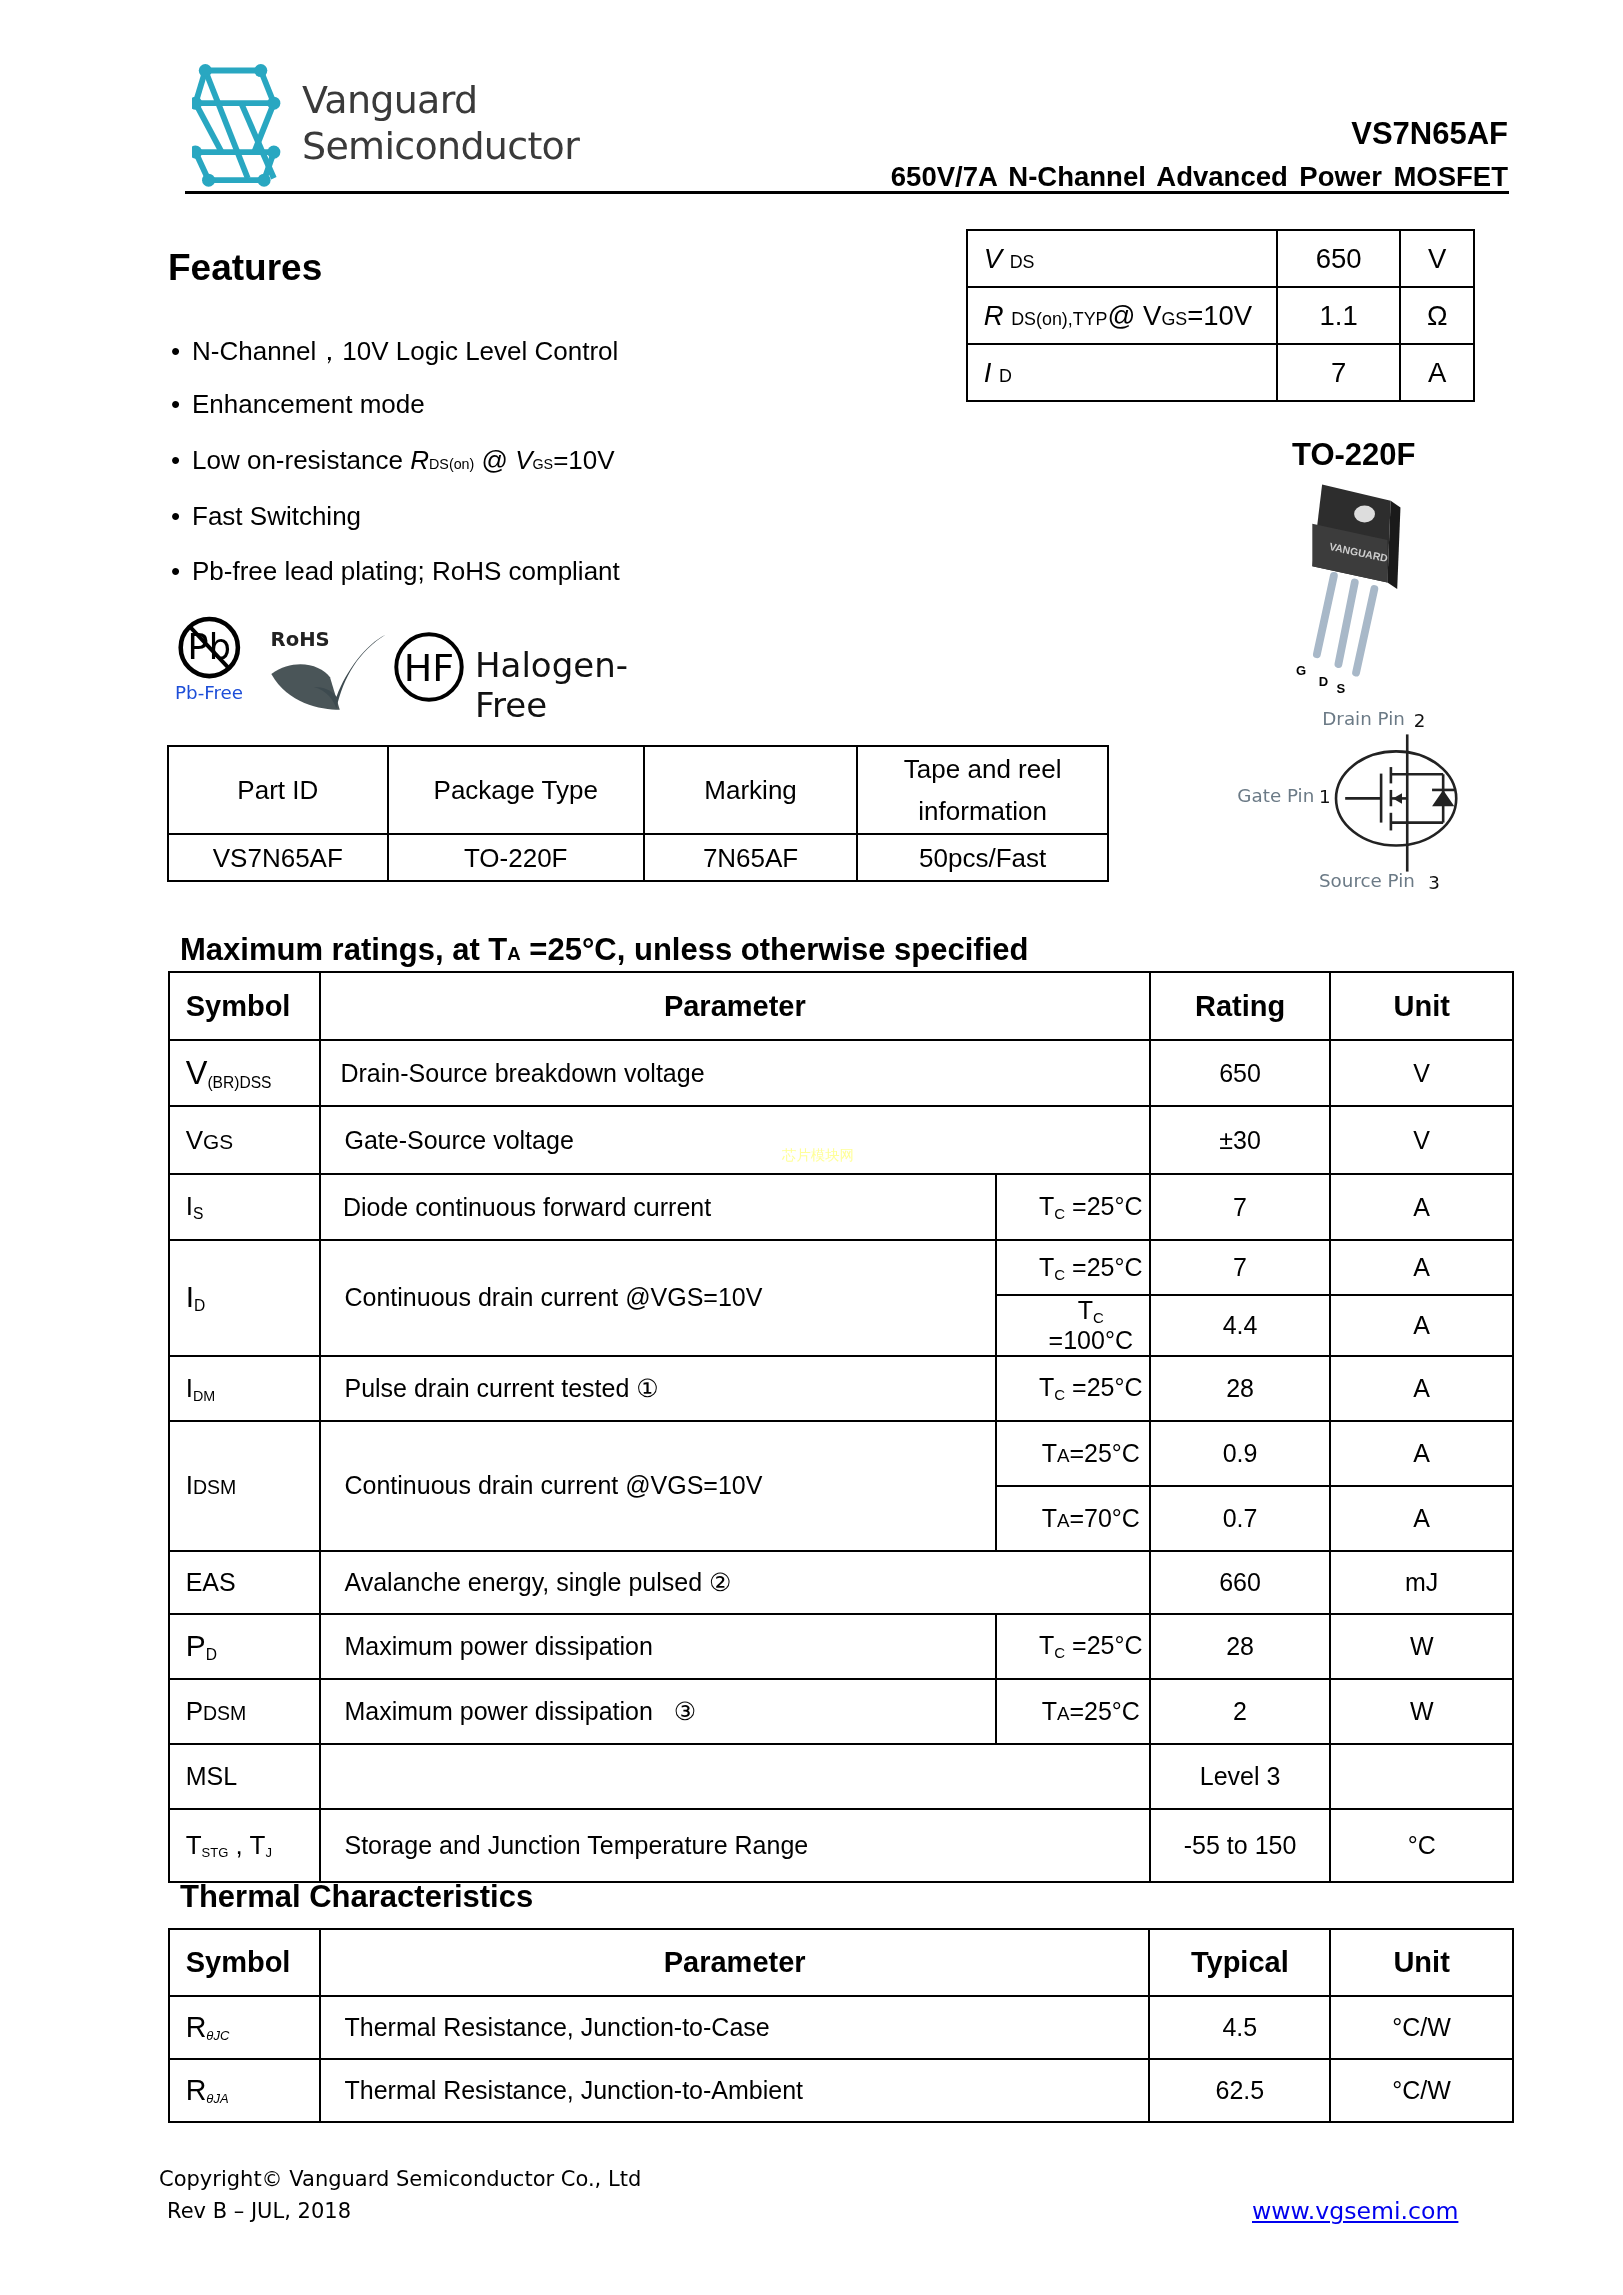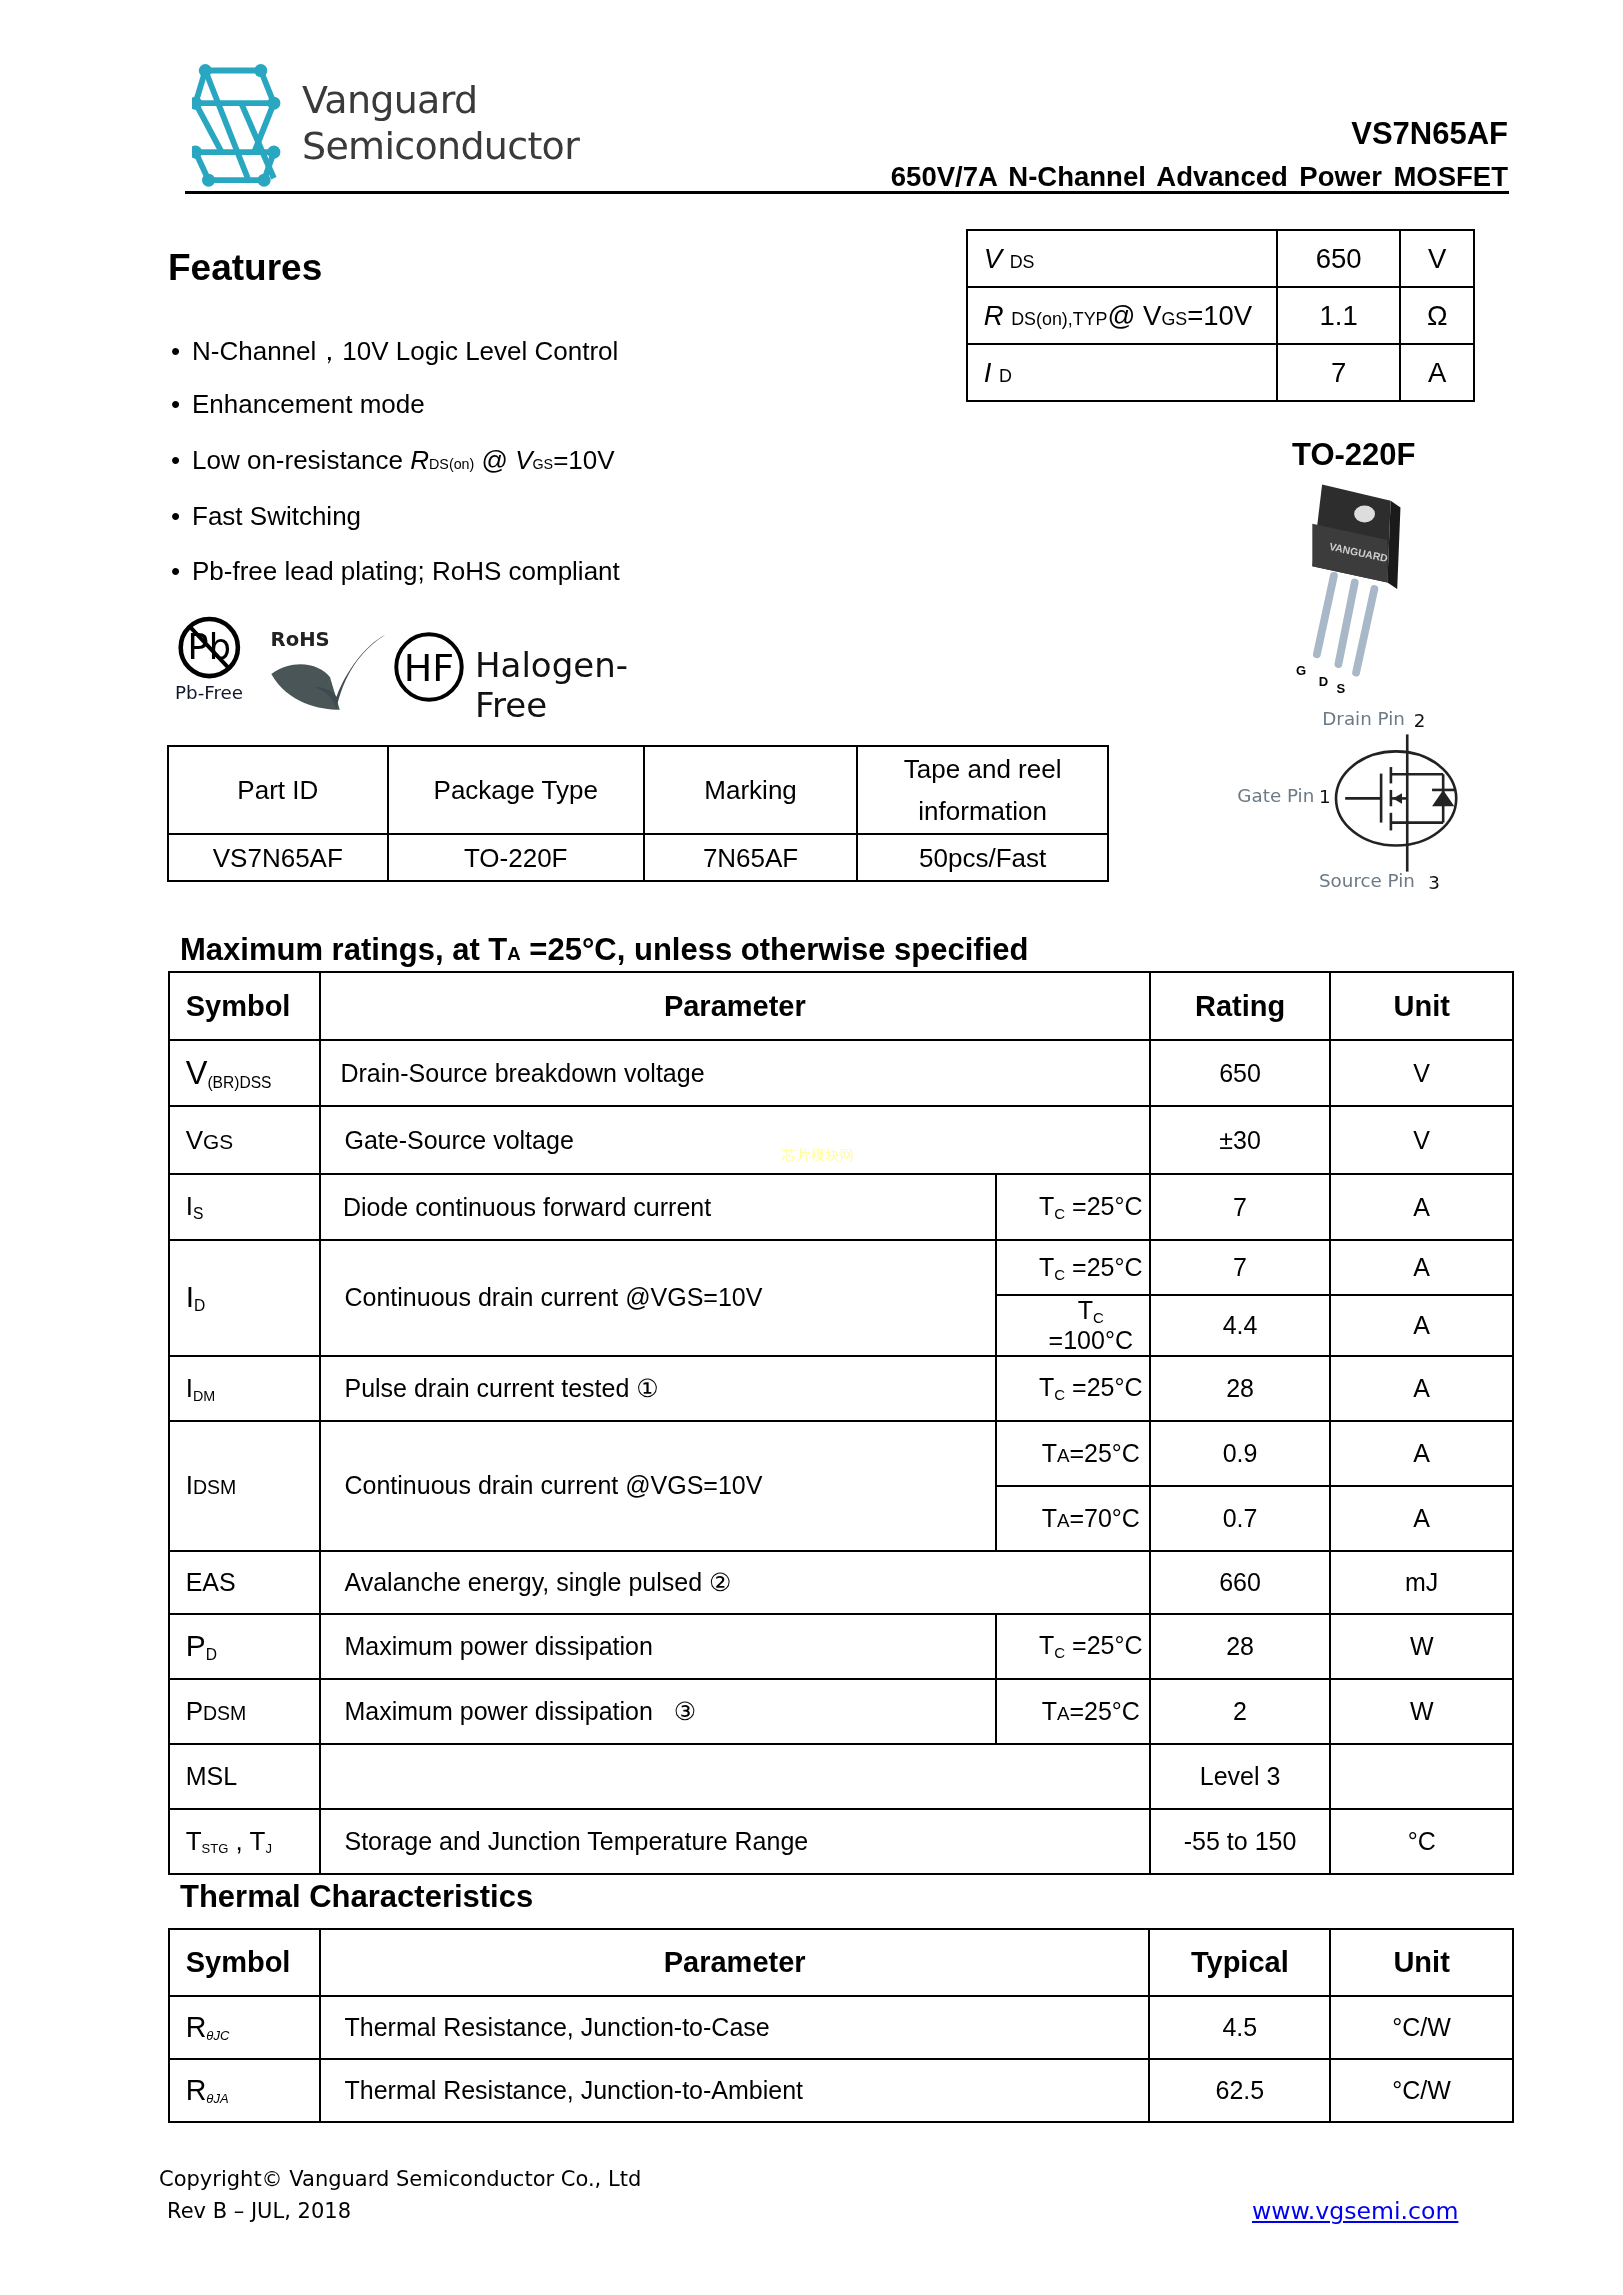--- a/index.html
+++ b/index.html
@@ -97,21 +97,21 @@
 <div class="abs feat" style="top:445px"><span class="bullet">•</span><span>Low on-resistance </span><i>R</i><sub class="i">DS(on)</sub><span style="white-space:pre"> @ </span><i>V</i><sub class="i">GS</sub><span>=10V</span></div>
 <div class="abs feat" style="top:501px"><span class="bullet">•</span><span>Fast Switching</span></div>
 <div class="abs feat" style="top:556px"><span class="bullet">•</span><span>Pb-free lead plating; RoHS compliant</span></div>
 
 <div id="pb-logo" class="abs">
   <svg width="79" height="65" viewBox="0 0 120 100">
     <circle cx="52" cy="50" r="44" stroke="#000" stroke-width="7" fill="none"></circle>
     <line x1="22" y1="18" x2="84" y2="84" stroke="#000" stroke-width="6"></line>
     <text x="52" y="68" text-anchor="middle" font-family="DejaVu Sans, sans-serif" font-size="54">Pb</text>
   </svg>
-  <div style="font-family:'DejaVu Sans',sans-serif;font-size:18.3px;color:#0f172a;margin-top:0">Pb-Free</div>
+  <div style="font-family:'DejaVu Sans',sans-serif;font-size:18.3px;color:#1d4ed8;margin-top:0">Pb-Free</div>
 </div>
 <div id="rohs-logo" class="abs">
   <div style="position:absolute;left:2.6px;top:2.6px;font-family:'DejaVu Sans',sans-serif;font-weight:bold;font-size:19.6px;color:#222">RoHS</div>
   <svg style="position:absolute;left:0;top:0" width="124" height="88" viewBox="0 0 190 135">
     <path d="M5 75 C40 50 80 60 95 80 L110 130 C80 130 30 120 5 75 Z" fill="#4a5558"></path>
     <path d="M70 95 C90 100 100 115 105 128 C115 80 140 40 180 15 C150 30 120 70 105 110 C98 100 85 95 70 95 Z" fill="#3d4a4f"></path>
   </svg>
 </div>
 <div id="hf-logo" class="abs">
   <svg style="position:absolute;left:0;top:0" width="72" height="72" viewBox="0 0 110 110">
@@ -310,21 +310,21 @@
     <td>W</td>
   </tr>
 
   <tr style="height:65px">
     <td class="sym" style="font-size:25px">MSL</td>
     <td class="par" colspan="2"></td>
     <td>Level 3</td>
     <td></td>
   </tr>
 
-  <tr style="height:65px">
+  <tr style="height:73px">
     <td class="sym"><span>T</span><sub class="s" style="font-size:0.5em">STG</sub><span> , T</span><sub class="s" style="font-size:0.5em">J</sub></td>
     <td class="par" colspan="2">Storage and Junction Temperature Range</td>
     <td>-55 to 150</td>
     <td>°C</td>
   </tr>
 </tbody>
   </table>
 
 <div id="watermark" class="abs">芯片模块网</div>
 

